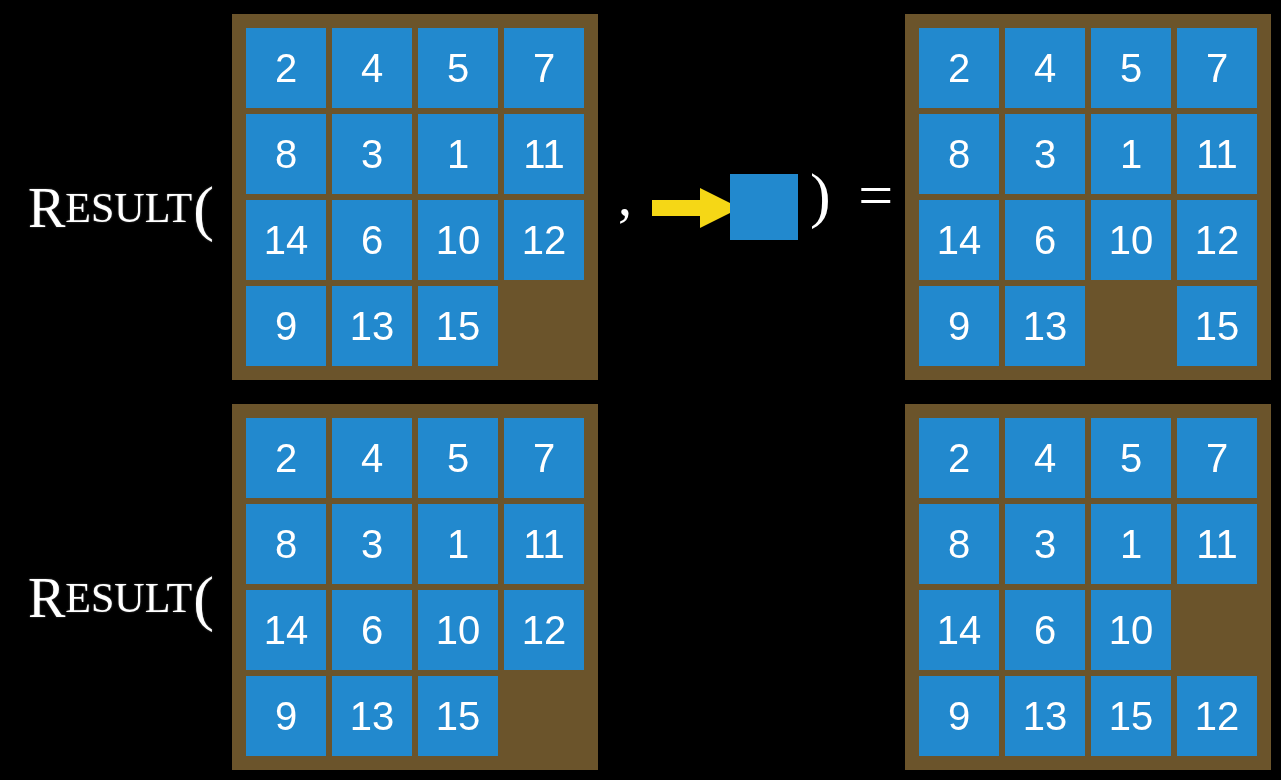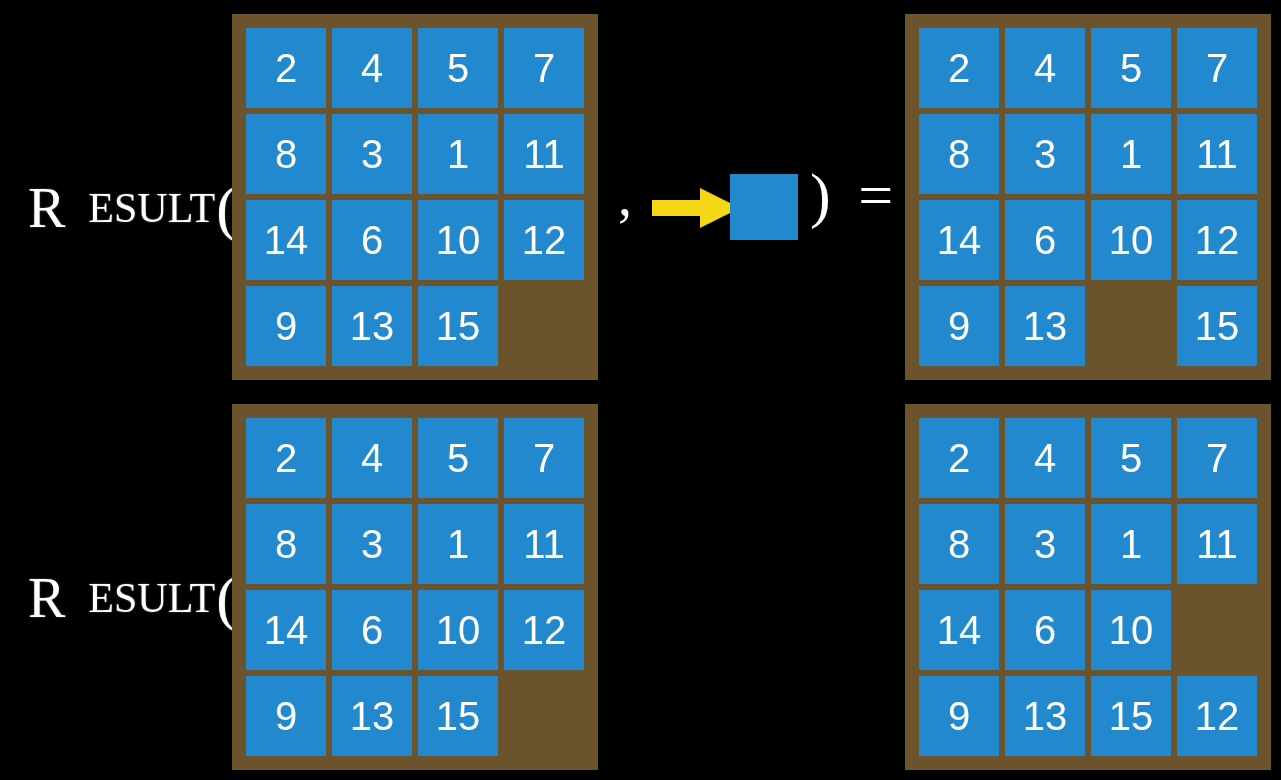--- a/index.html
+++ b/index.html
@@ -41,21 +41,20 @@
   }
   .result-label .cap {
     font-size: 56px;
     line-height: 1;
     letter-spacing: 0px;
   }
   .result-label .small {
     font-size: 42px;
     line-height: 1;
     letter-spacing: 0px;
-    margin-left: 23px;
   }
   .result-label .paren {
     font-size: 62px;
     line-height: 1;
     margin-left: 1px;
   }
 
   
   .grid {
     position: absolute;

